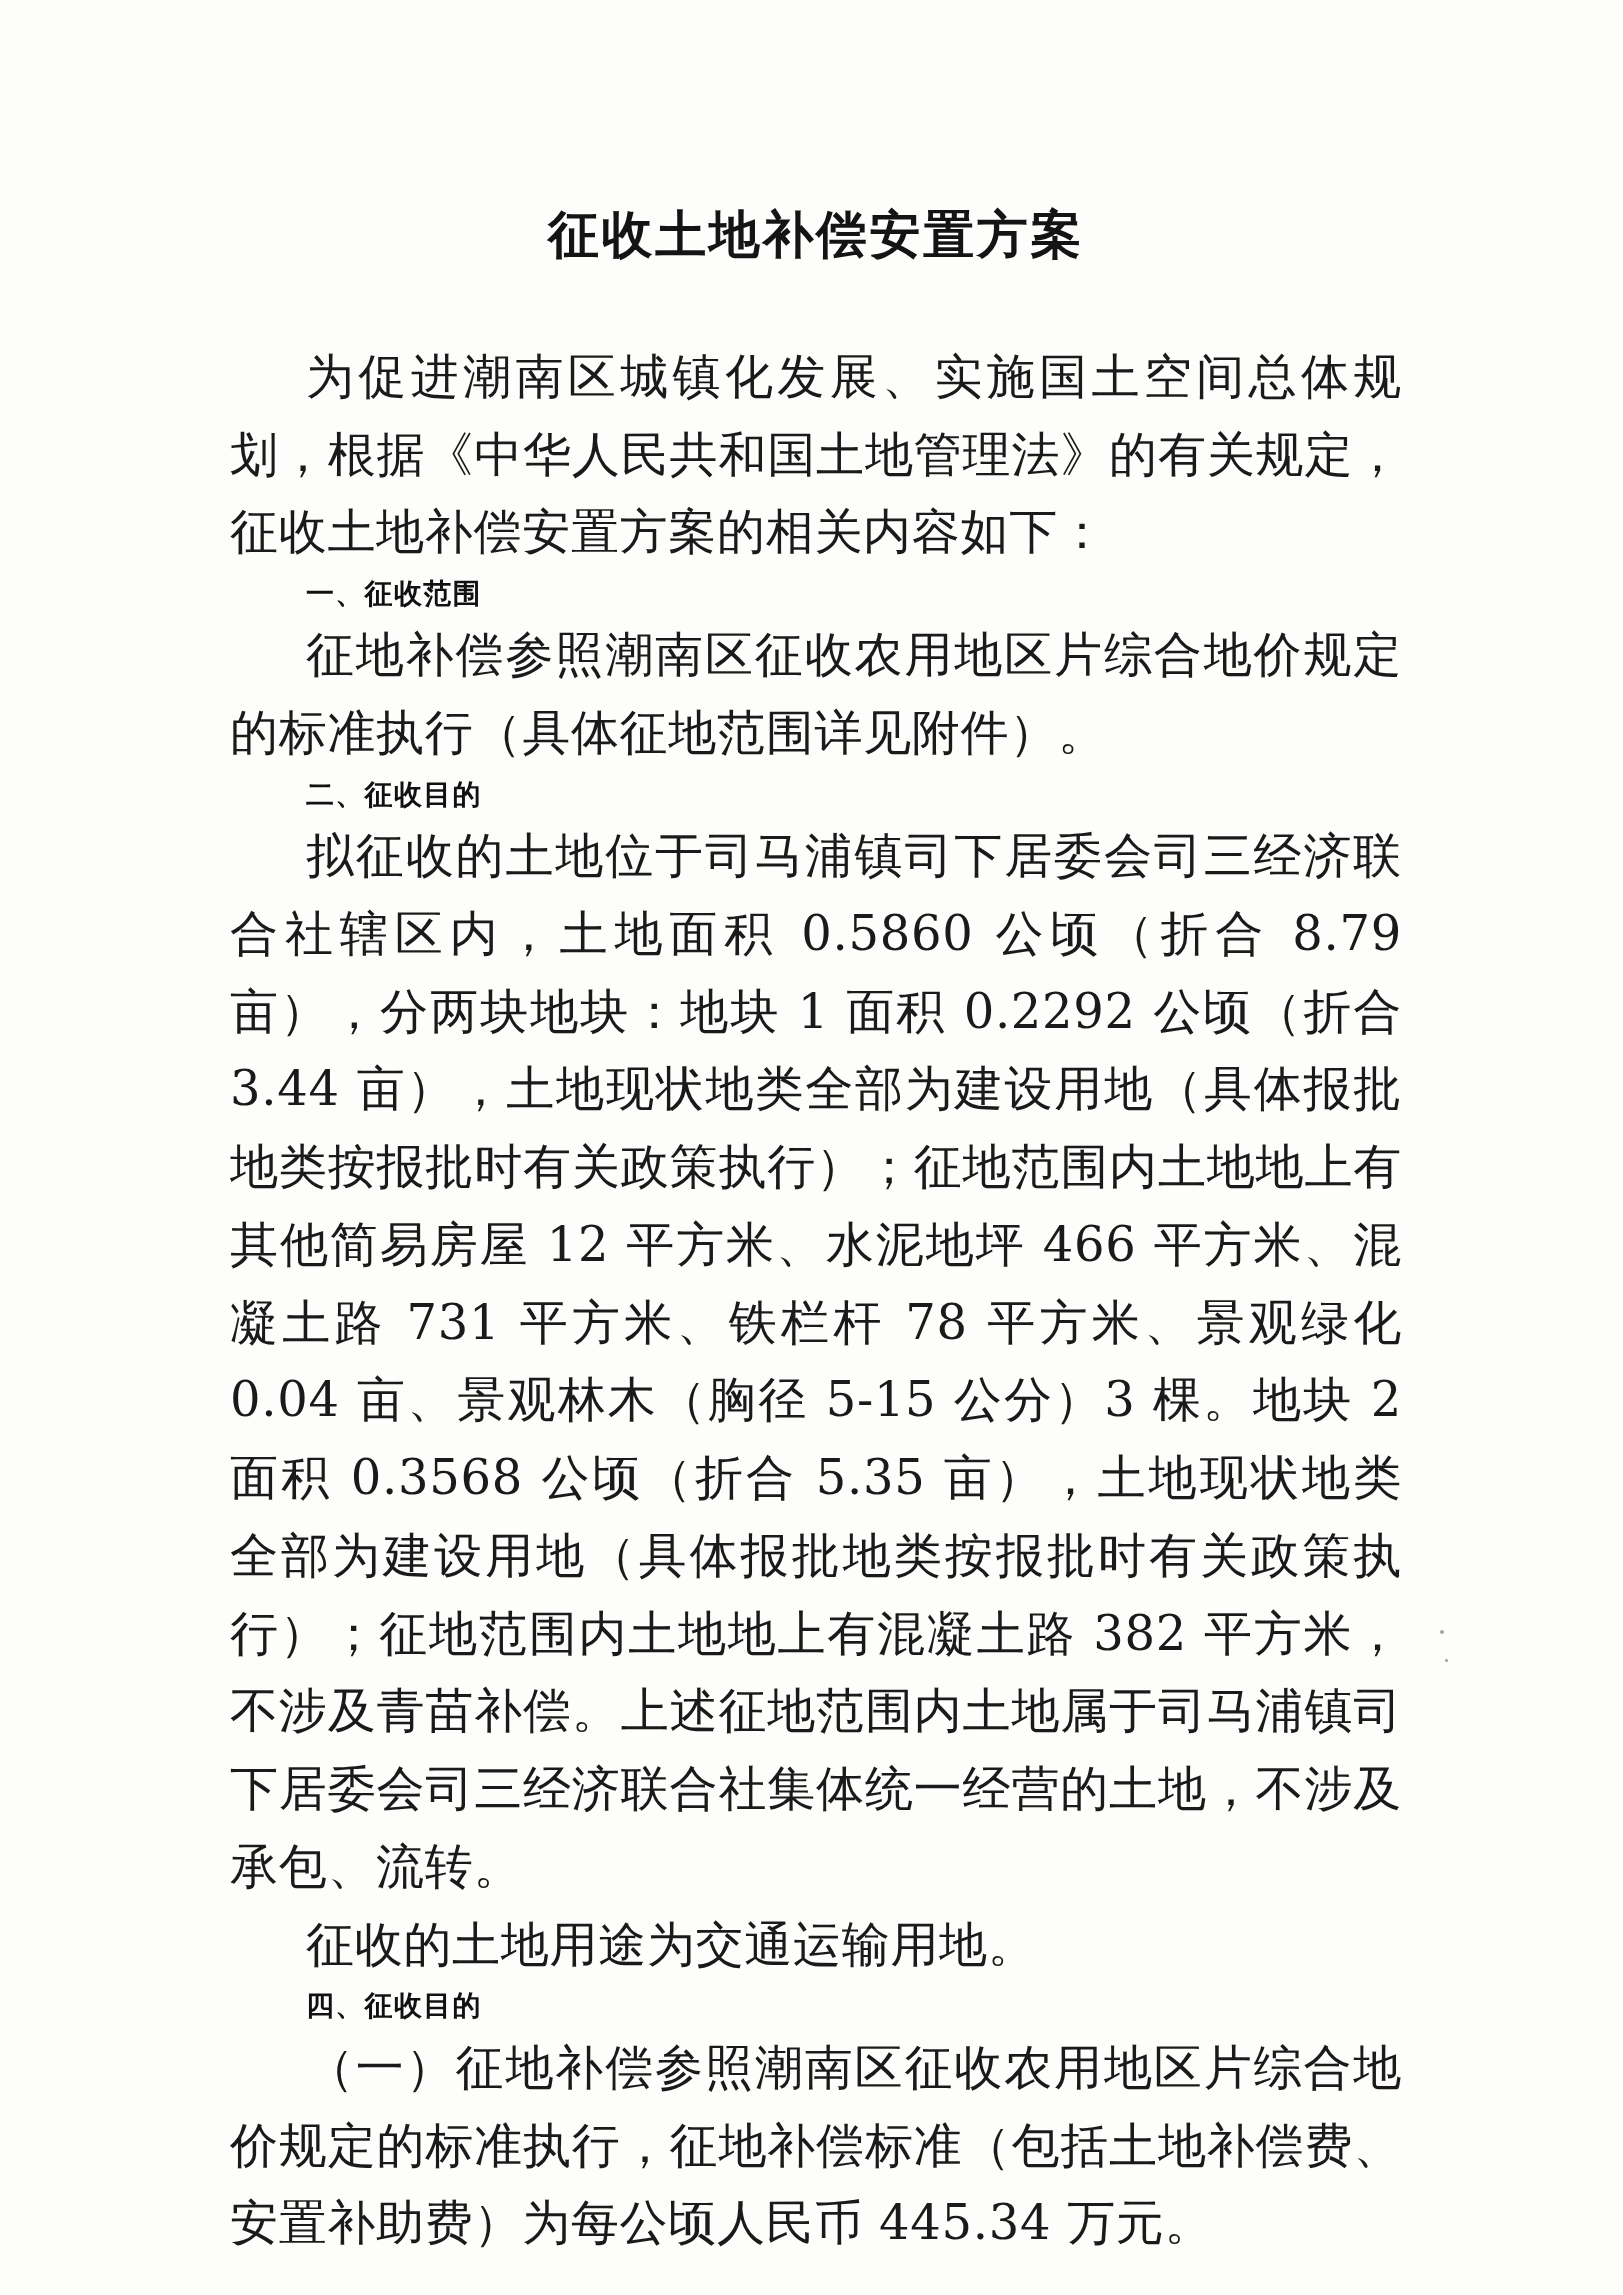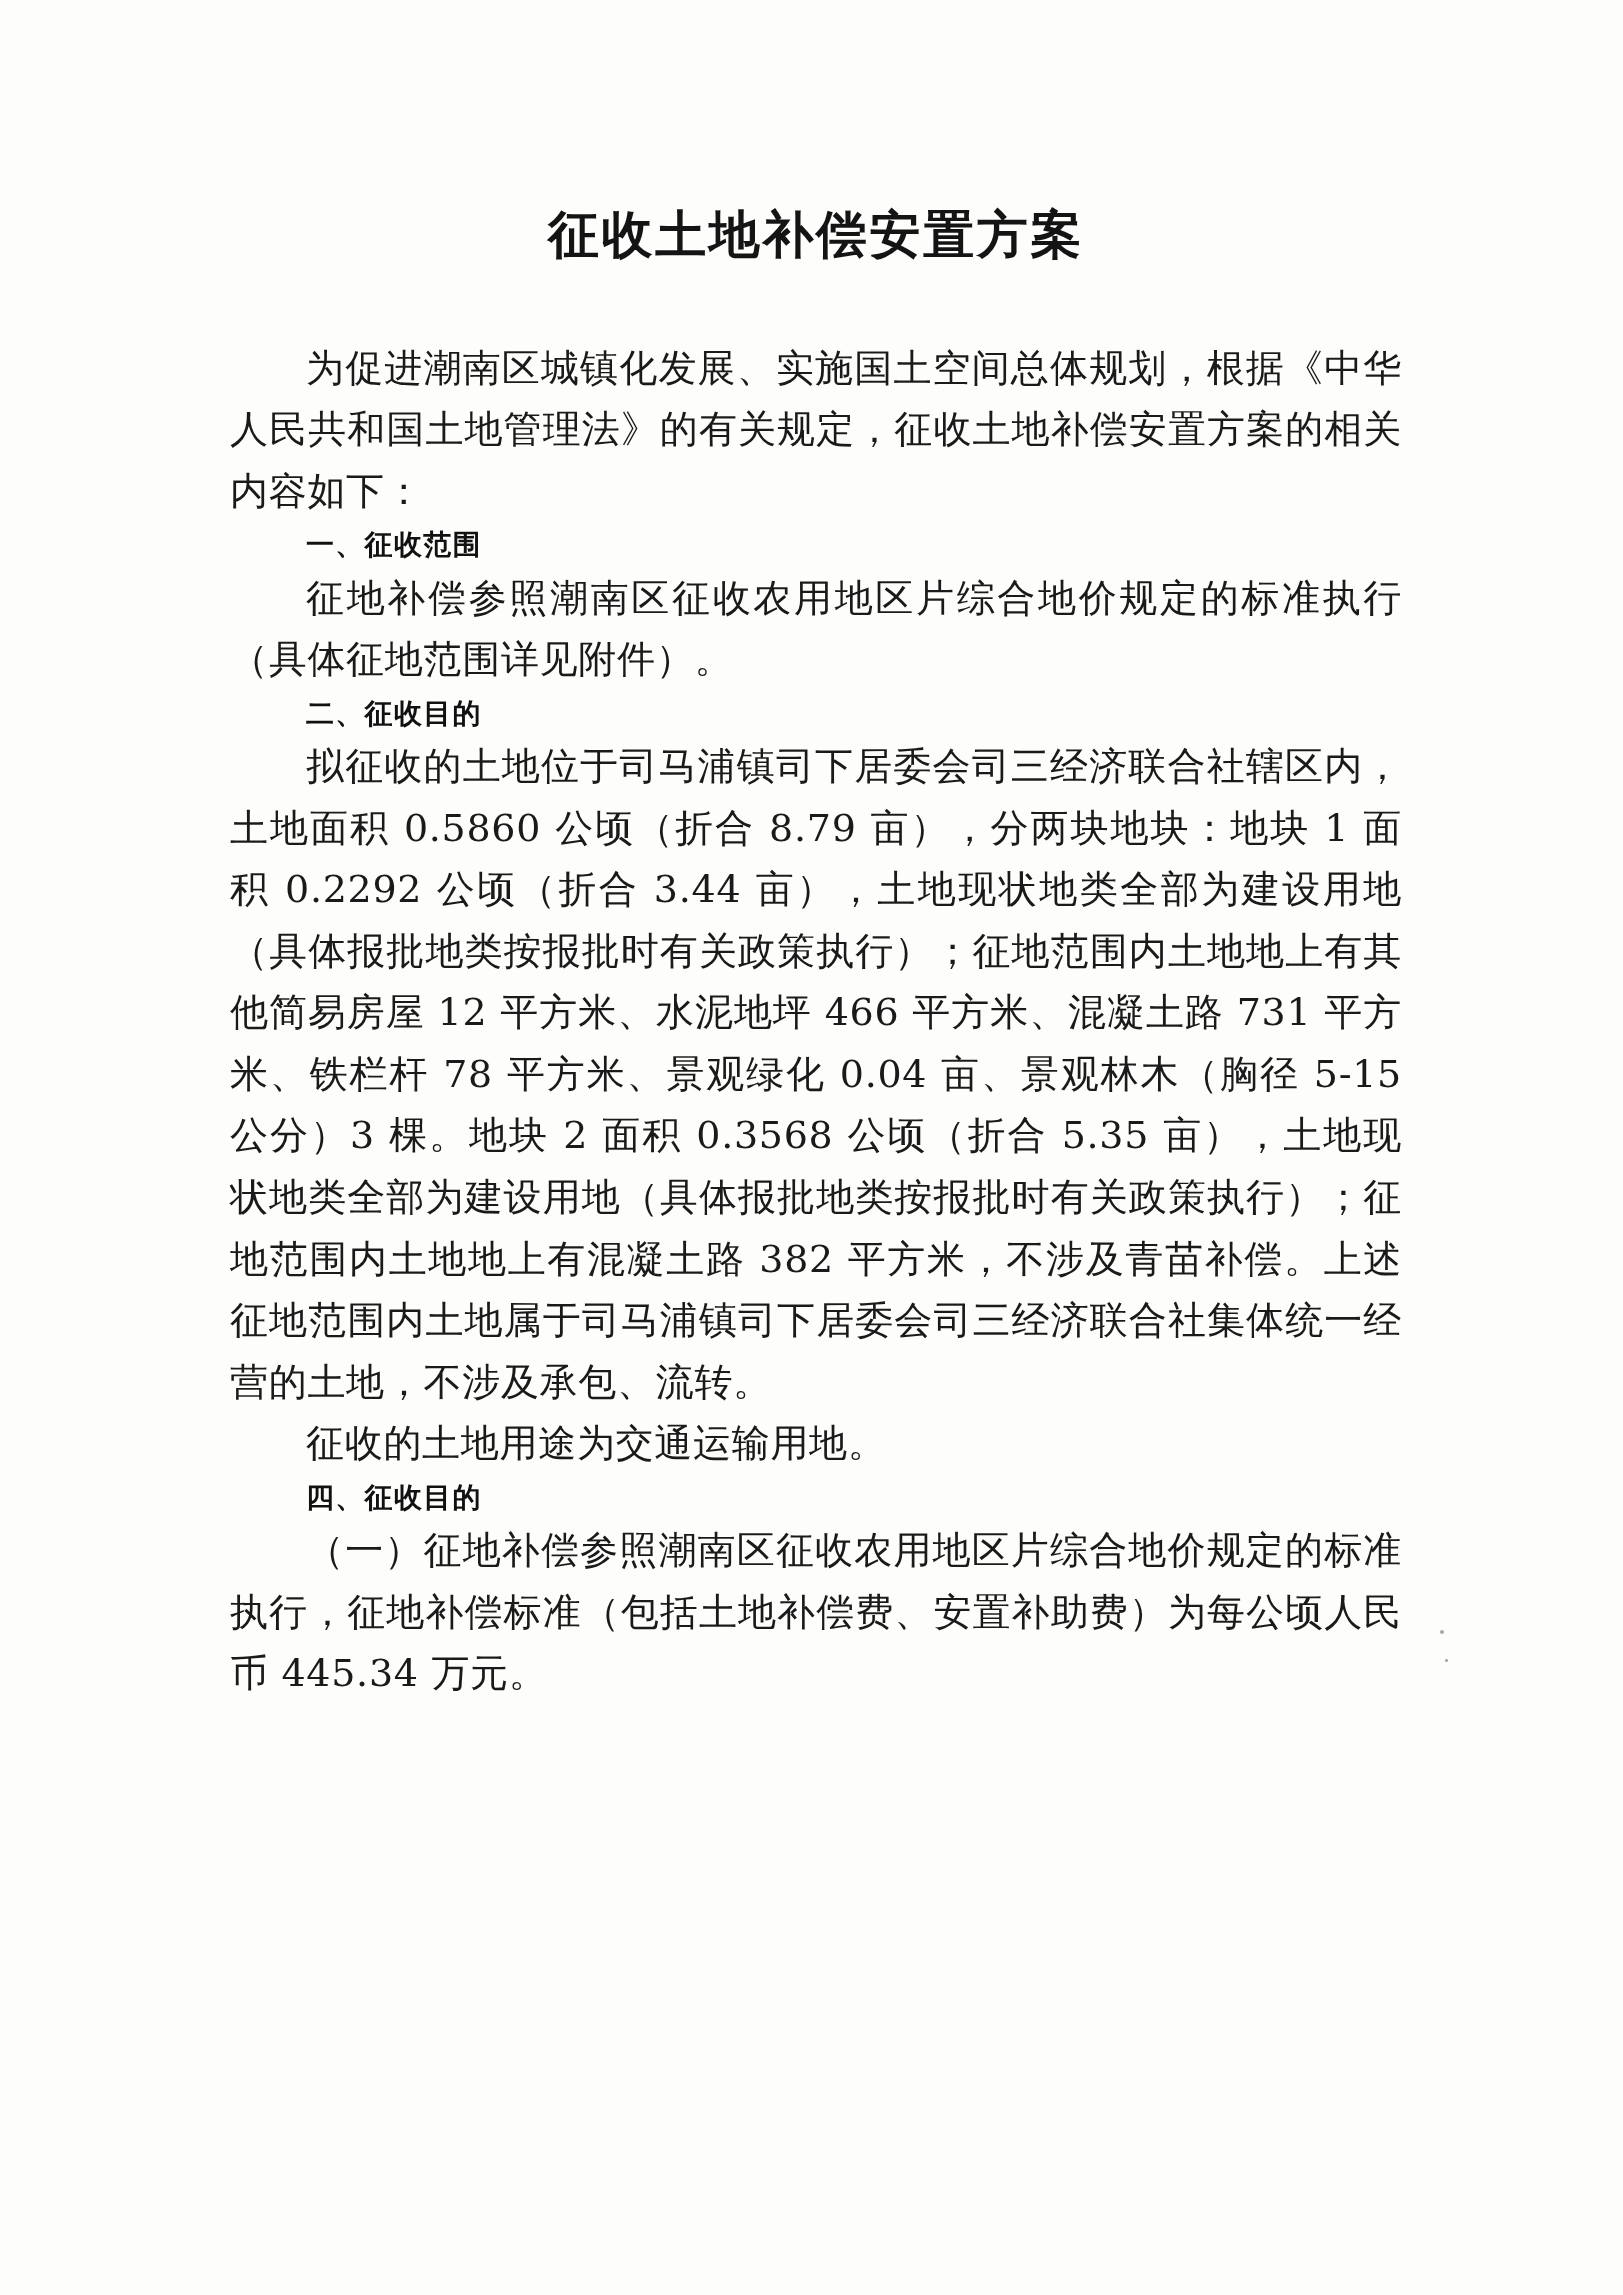--- a/index.html
+++ b/index.html
@@ -32,21 +32,21 @@
     font-size: 51px;
     font-weight: 700;
     letter-spacing: 2.6px;
     line-height: 1.25;
     margin: 0 0 71px 0;
     color: #141414;
     font-family: "DejaVu Serif", "Liberation Serif", serif;
   }
   p.para {
     margin: 0;
-    font-size: 38px;
+    font-size: 48px;
     line-height: 1.62;
     text-align: justify;
     text-justify: inter-ideograph;
     text-indent: 76px;
     letter-spacing: 0.7px;
     color: #1a1a1a;
   }
   p.heading {
     margin: 0;
     font-size: 28px;

